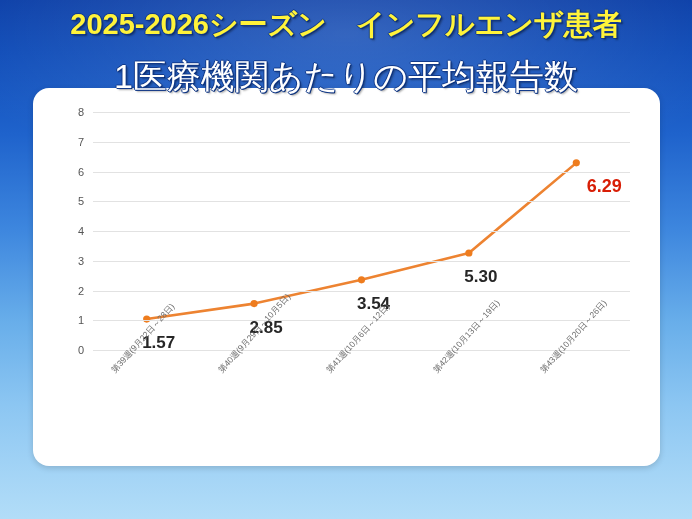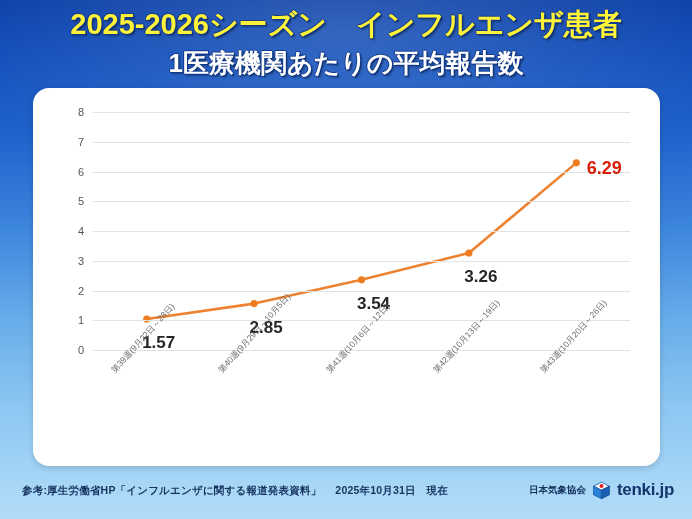--- a/index.html
+++ b/index.html
@@ -56,23 +56,23 @@
     font-weight: 700;
     letter-spacing: 0px;
     color: #fff33a;
     line-height: 38px;
     text-shadow:
       -1px 0 #123a8a, 1px 0 #123a8a, 0 -1px #123a8a, 0 1px #123a8a,
       1px 1px 0 #0a2a6b, 2px 2px 2px rgba(0,0,0,0.35);
     white-space: nowrap;
   }
   .title-line2 {
-    margin: 3px;
-    font-size: 26px;
-    font-weight: 700;
+    margin: 16px;
+    font-size: 34px;
+    font-weight: 400;
     color: #ffffff;
     line-height: 34px;
     text-shadow:
       -1px 0 #123a8a, 1px 0 #123a8a, 0 -1px #123a8a, 0 1px #123a8a,
       1px 1px 0 #0a2a6b, 2px 2px 2px rgba(0,0,0,0.35);
     white-space: nowrap;
   }
 
   
   .card {
@@ -235,39 +235,24 @@
           <div class="ytick" style="top: 59.5px;">6</div>
           <div class="gridline" style="top: 29.75px;"></div>
           <div class="ytick" style="top: 29.75px;">7</div>
           <div class="gridline" style="top: 0px;"></div>
           <div class="ytick" style="top: 0px;">8</div>
         </div>
 
     <div class="dlabel" style="left: 125.7px; top: 245.06px;">1.57</div>
         <div class="dlabel" style="left: 233.1px; top: 229.59px;">2.85</div>
         <div class="dlabel" style="left: 340.5px; top: 205.79px;">3.54</div>
-        <div class="dlabel" style="left: 447.9px; top: 179.015px;">3.26</div>
-        <div class="dlabel highlight" style="left: 571.3px; top: 70px;">6.29</div>
+        <div class="dlabel" style="left: 447.9px; top: 179.015px;">5.30</div>
+        <div class="dlabel highlight" style="left: 571.3px; top: 88px;">6.29</div>
         <div class="xlabel" style="left: 75.7px; top: 280px;">第39週(9月22日～28日)</div>
         <div class="xlabel" style="left: 183.1px; top: 280px;">第40週(9月29日～10月5日)</div>
         <div class="xlabel" style="left: 290.5px; top: 280px;">第41週(10月6日～12日)</div>
         <div class="xlabel" style="left: 397.9px; top: 280px;">第42週(10月13日～19日)</div>
         <div class="xlabel" style="left: 505.3px; top: 280px;">第43週(10月20日～26日)</div>
       </div>
   </div>
 
-  <div class="footer">
-    <div class="source-note">
-      <span>参考:厚生労働省HP「インフルエンザに関する報道発表資料」</span><span class="source-date">2025年10月31日　現在</span>
-    </div>
-    <div class="brand">
-      <span class="brand-org">日本気象協会</span>
-      <svg class="brand-logo" viewBox="0 0 24 24">
-        <polygon points="12,1.6 22,6.6 12,11.6 2,6.6" fill="#ffffff" stroke="#1a5fb4" stroke-width="1.1"></polygon>
-        <polygon points="2,6.6 12,11.6 12,22.4 2,17.4" fill="#2b7fd4" stroke="#1a5fb4" stroke-width="1.1"></polygon>
-        <polygon points="22,6.6 12,11.6 12,22.4 22,17.4" fill="#1a5fb4" stroke="#154f94" stroke-width="1.1"></polygon>
-        <circle cx="12" cy="6.4" r="2.5" fill="#e02020"></circle>
-      </svg>
-      <span class="brand-name">tenki.jp</span>
-    </div>
-  </div>
 
 </div>
 
 </body></html>

